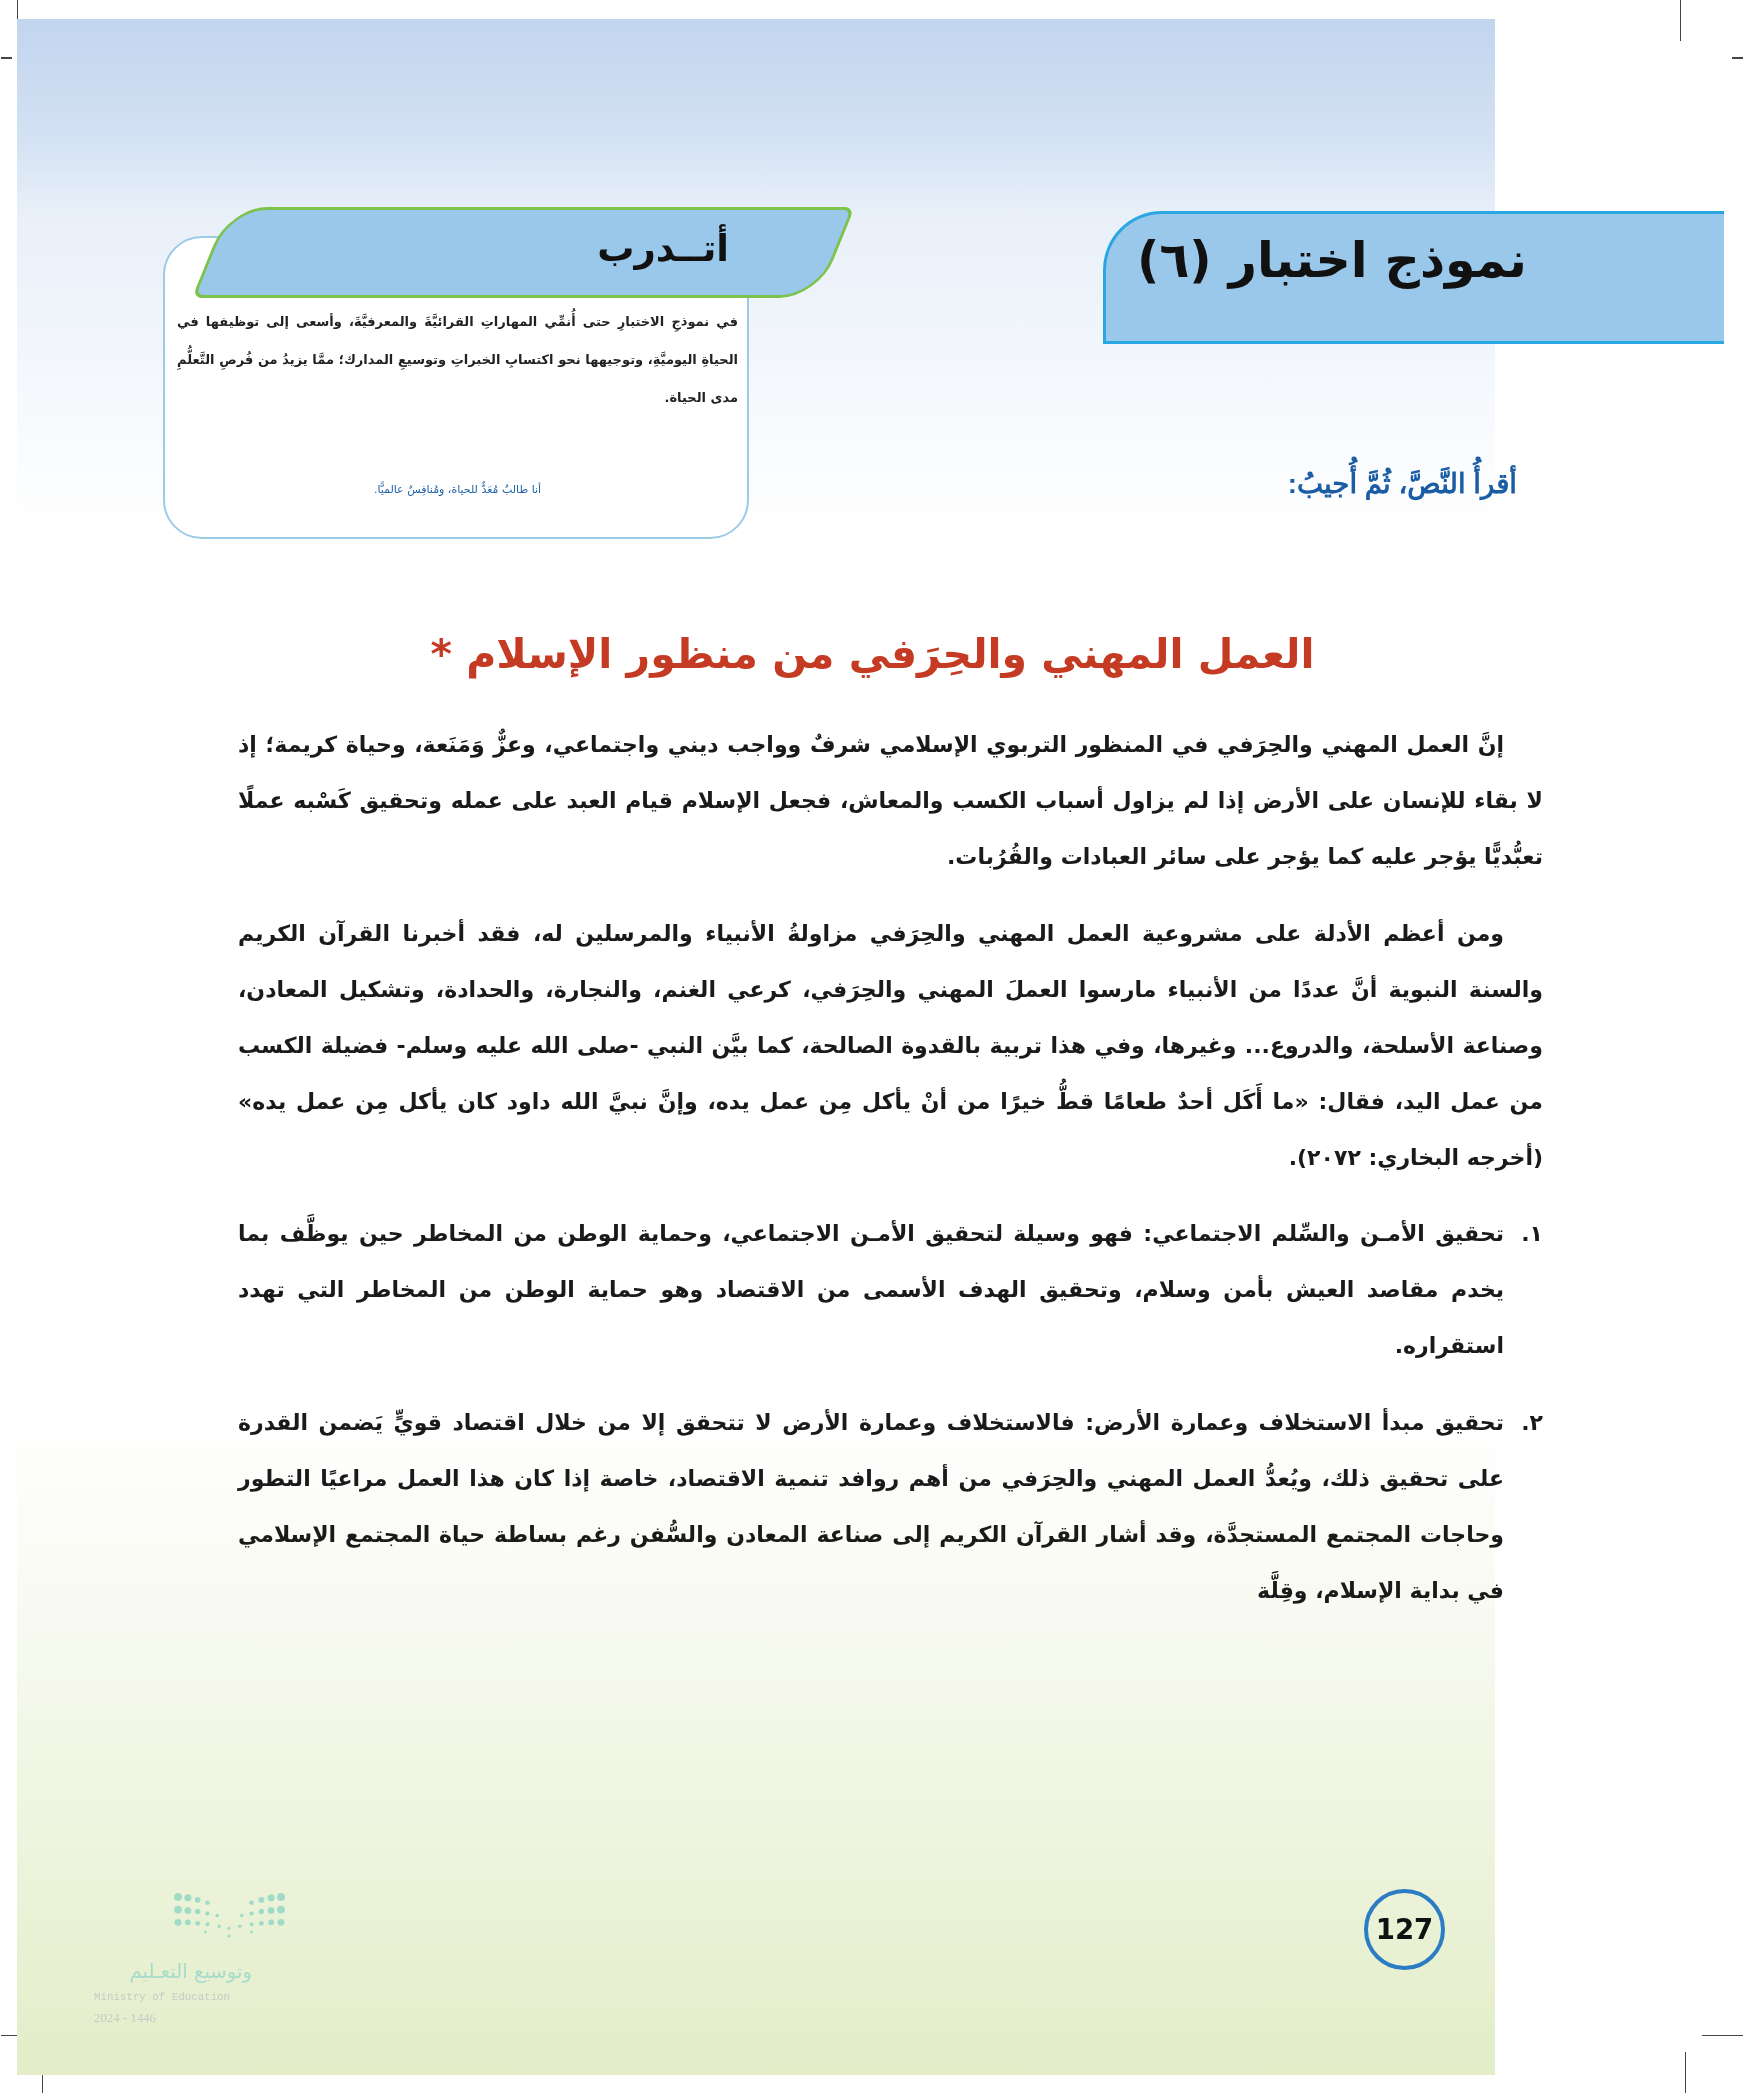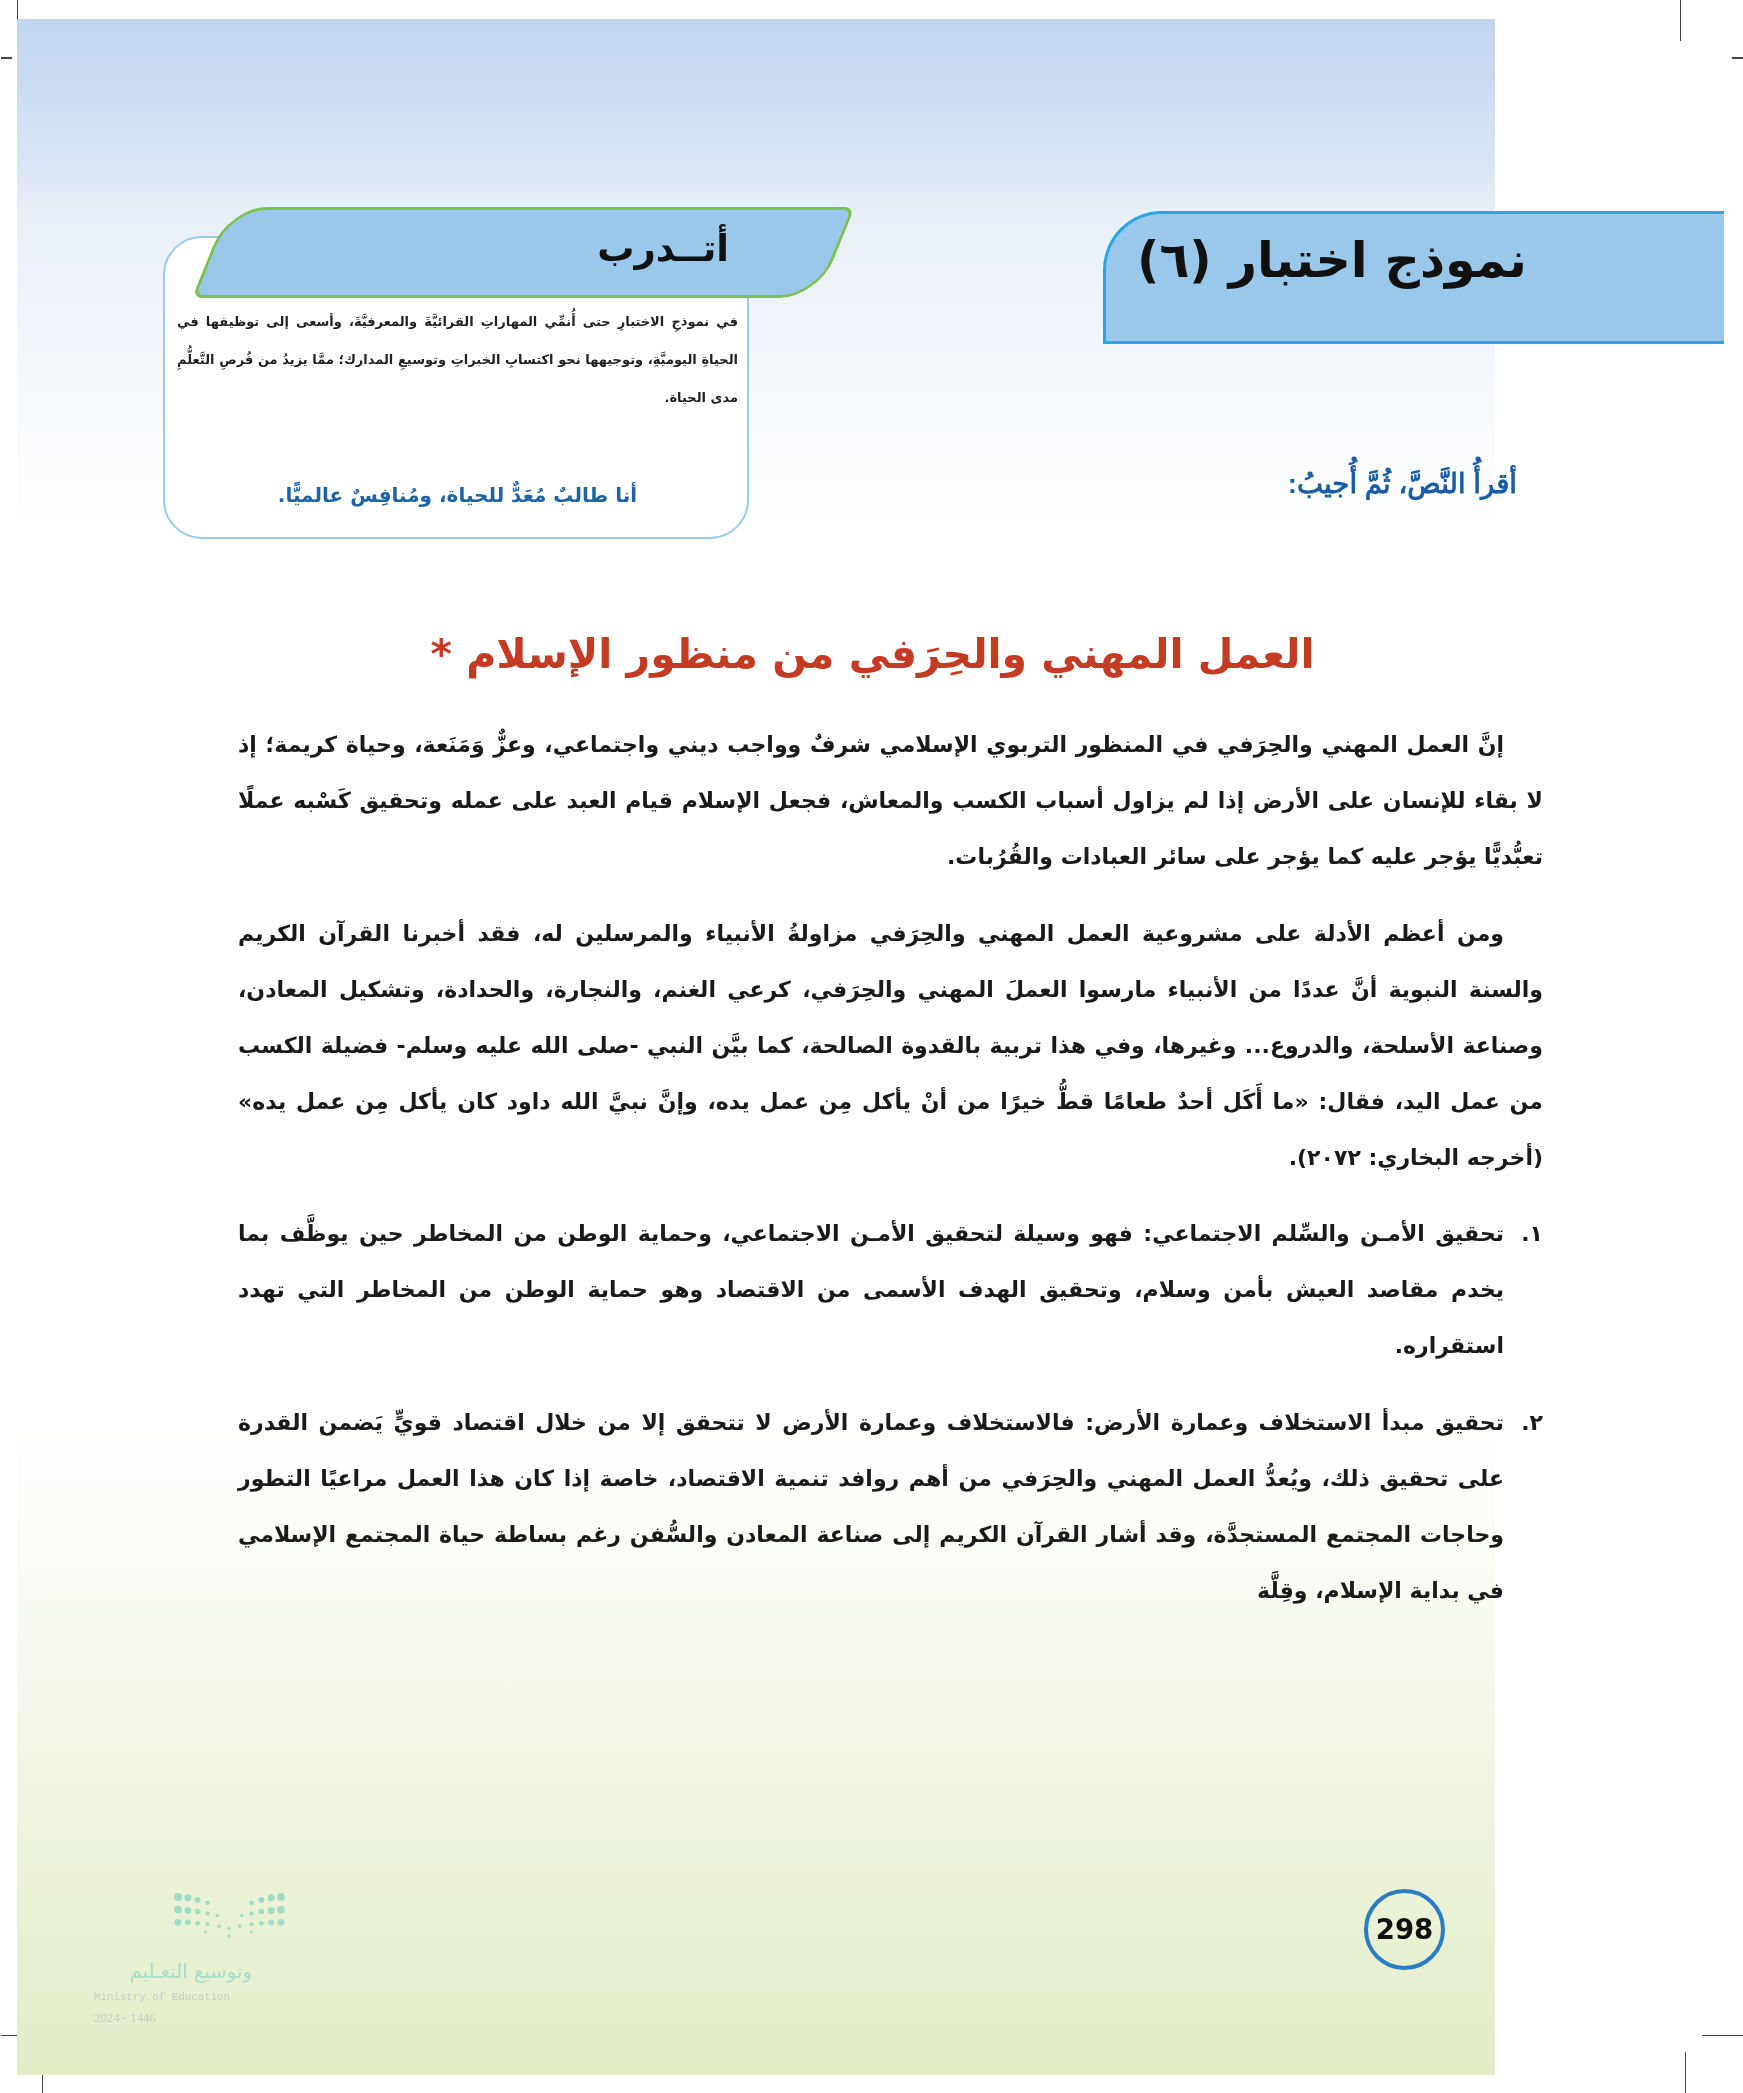--- a/index.html
+++ b/index.html
@@ -50,21 +50,21 @@
       font-family: "DejaVu Sans", sans-serif; font-weight: bold; font-size: 37px; color: #111;
       white-space: nowrap;
     }
     .practice-body {
       position: absolute; left: 177px; top: 303px; width: 561px;
       font-family: "DejaVu Sans", sans-serif; font-weight: bold; font-size: 13px;
       line-height: 38px; color: #222; text-align: justify; text-align-last: right;
     }
     .practice-motto {
       position: absolute; left: 177px; top: 483px; width: 561px; text-align: center;
-      font-family: "DejaVu Sans", sans-serif; font-weight: bold; font-size: 20px; color: #1e63a8;
+      font-family: "DejaVu Sans", sans-serif; font-weight: normal; font-size: 11px; color: #1e63a8;
     }
     .instruction {
       position: absolute; right: 227px; top: 467px;
       font-family: Liberation Sans, sans-serif; font-weight: bold; font-size: 27.6px; color: #1a5da4;
       white-space: nowrap;
     }
     .article-title {
       position: absolute; left: 296px; width: 1153px; top: 630px; text-align: center;
       font-family: "DejaVu Sans", sans-serif; font-weight: bold; font-size: 41px; color: #c53a22;
       white-space: nowrap;
@@ -133,21 +133,21 @@
       <span class="num">١.</span>
       <span>تحقيق الأمـن والسِّلم الاجتماعي: فهو وسيلة لتحقيق الأمـن الاجتماعي، وحماية الوطن من المخاطر حين يوظَّف بما يخدم مقاصد العيش بأمن وسلام، وتحقيق الهدف الأسمى من الاقتصاد وهو حماية الوطن من المخاطر التي تهدد استقراره.</span>
     </li>
     <li>
       <span class="num">٢.</span>
       <span>تحقيق مبدأ الاستخلاف وعمارة الأرض: فالاستخلاف وعمارة الأرض لا تتحقق إلا من خلال اقتصاد قويٍّ يَضمن القدرة على تحقيق ذلك، ويُعدُّ العمل المهني والحِرَفي من أهم روافد تنمية الاقتصاد، خاصة إذا كان هذا العمل مراعيًا التطور وحاجات المجتمع المستجدَّة، وقد أشار القرآن الكريم إلى صناعة المعادن والسُّفن رغم بساطة حياة المجتمع الإسلامي في بداية الإسلام، وقِلَّة</span>
     </li>
   </ol>
 </div>
 
-<div class="page-number">298</div>
+<div class="page-number">127</div>
 
 <div class="moe-logo">
   <svg class="moe-dots" width="113" height="49" viewBox="0 0 115 50">
     <g fill="#9fdcc8">
       <circle cx="5" cy="6" r="4"></circle>
         <circle cx="15" cy="7" r="3.6"></circle>
         <circle cx="25" cy="9" r="3"></circle>
         <circle cx="35" cy="12" r="2.4"></circle>
       <circle cx="110" cy="6" r="4"></circle>
         <circle cx="100" cy="7" r="3.6"></circle>

